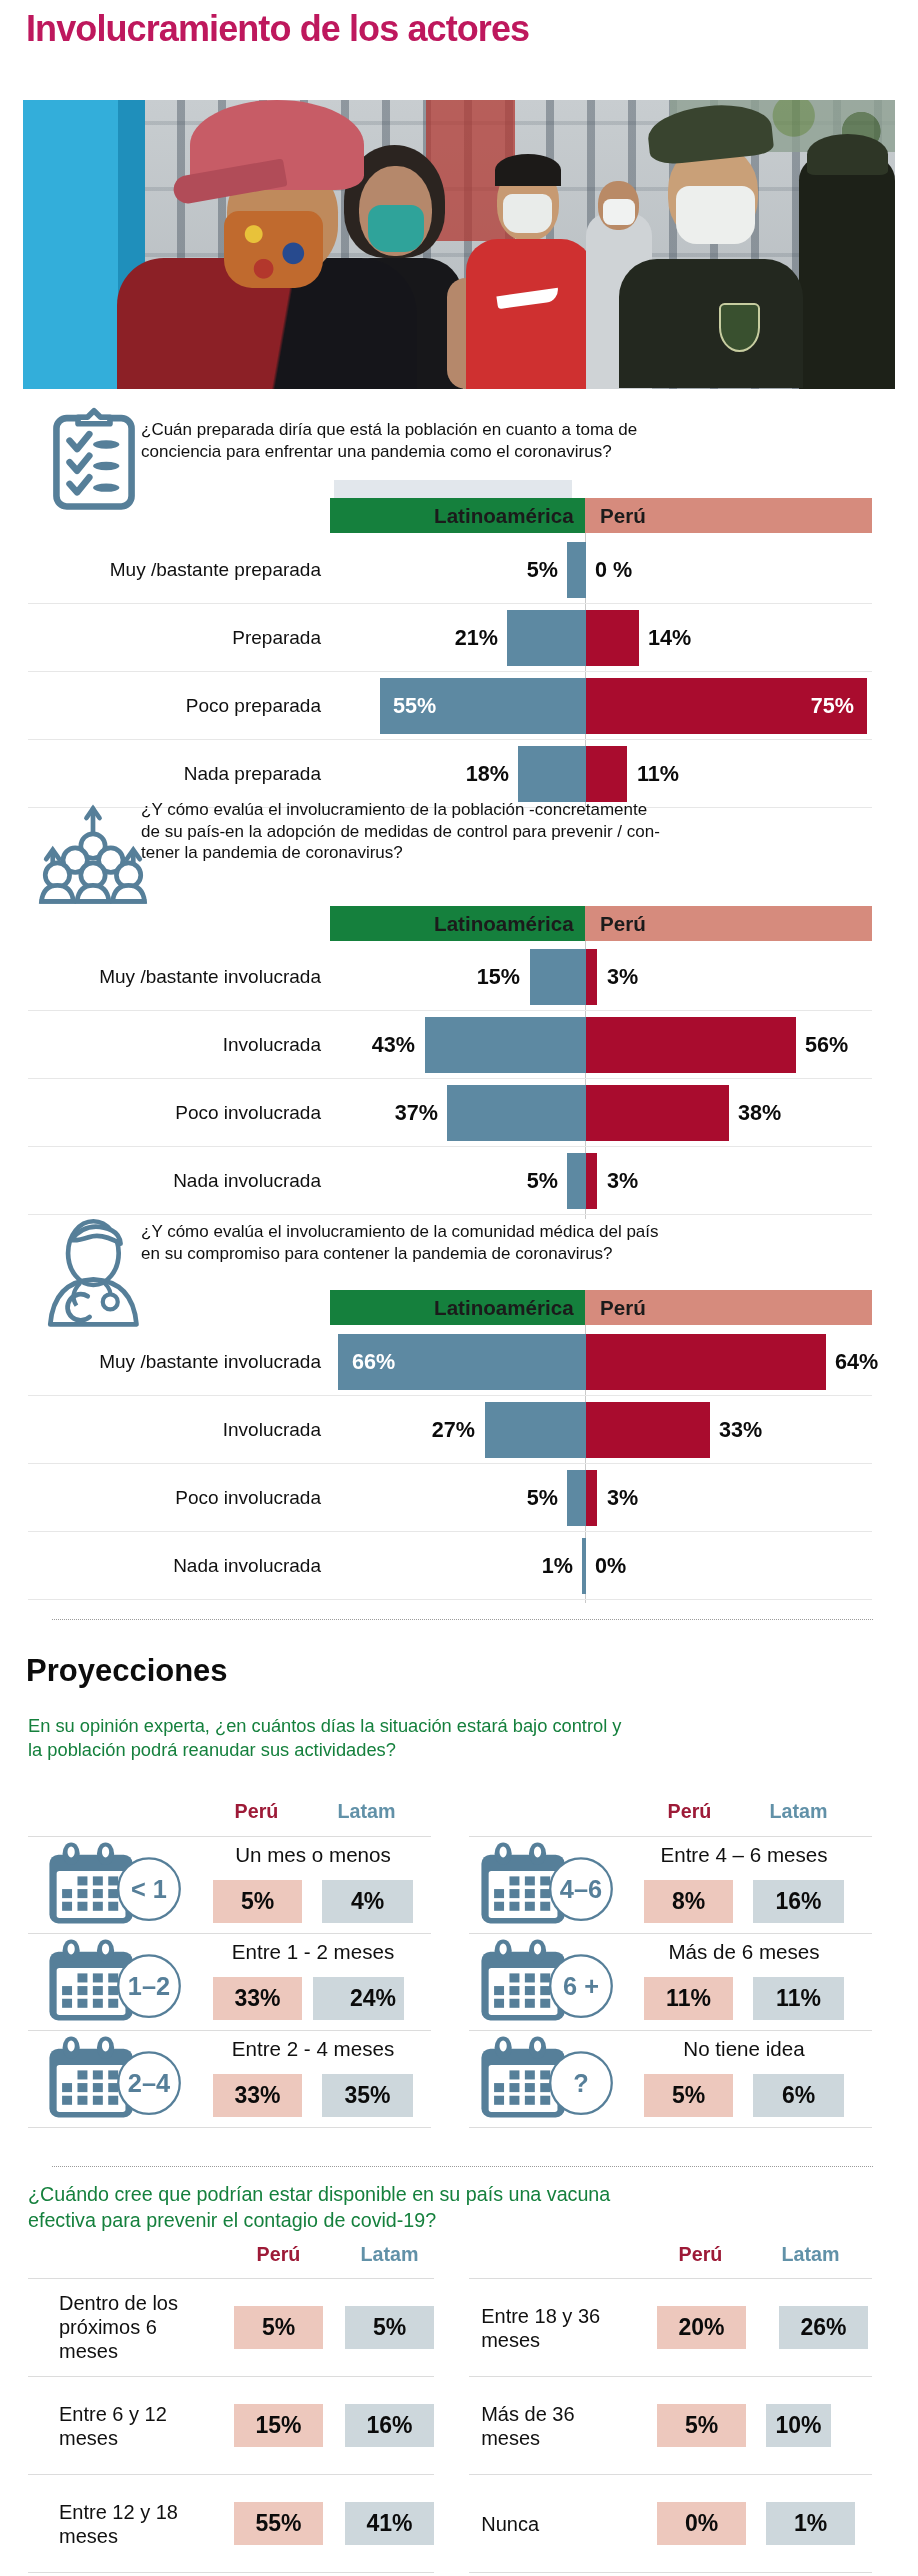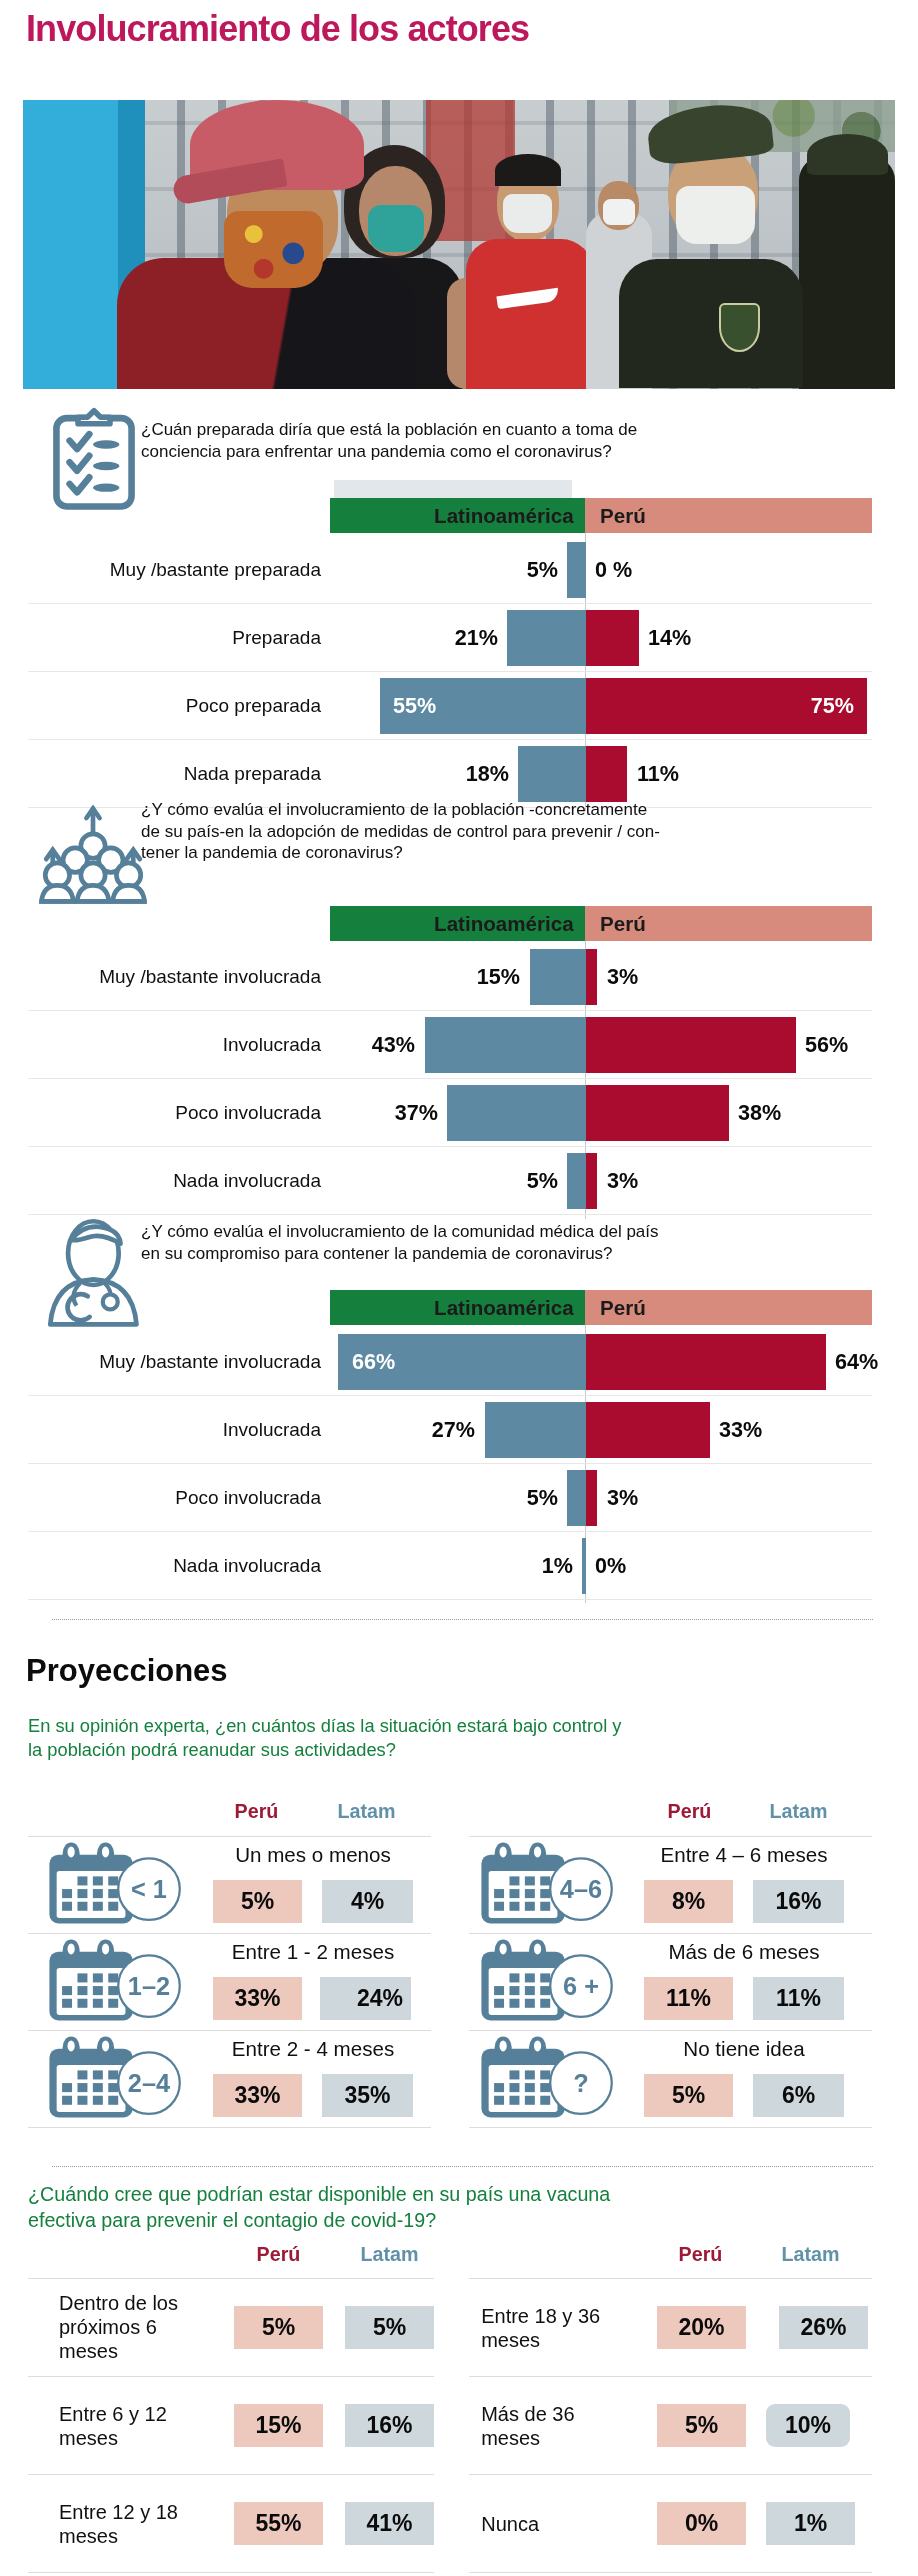--- a/index.html
+++ b/index.html
@@ -298,21 +298,21 @@
           <rect x="67" y="52" width="11" height="10" fill="#567f99"></rect>
           <rect x="16" y="66" width="11" height="10" fill="#567f99"></rect>
           <rect x="33" y="66" width="11" height="10" fill="#567f99"></rect>
           <rect x="50" y="66" width="11" height="10" fill="#567f99"></rect>
           <rect x="67" y="66" width="11" height="10" fill="#567f99"></rect>
           <circle cx="112" cy="52" r="34" fill="#fff" stroke="#567f99" stroke-width="2.5"></circle>
           <text x="112" y="62" text-anchor="middle" font-size="28" font-weight="bold" fill="#567f99">1–2</text>
         </svg>
         <div class="plabel" style="left: 185px; width: 200px;">Entre 1 - 2 meses</div>
         <div class="pbox pink" style="left: 185px; width: 89px; top: 43px;">33%</div>
-        <div class="pbox gray" style="left: 292px; width: 91px; top: 43px; padding-left: 29px;">24%</div>
+        <div class="pbox gray" style="left: 285px; width: 91px; top: 43px; padding-left: 29px;">24%</div>
       </div>
       <div class="prow">
         <svg viewBox="0 0 150 95" width="141" height="86" class="calicon" style="left: 17px;">
           <rect x="2" y="14" width="92" height="76" rx="10" fill="#567f99"></rect>
           <ellipse cx="26" cy="13" rx="9.5" ry="12.5" fill="#567f99"></ellipse>
           <ellipse cx="26" cy="11" rx="4" ry="6" fill="#fff"></ellipse>
           <ellipse cx="64" cy="13" rx="9.5" ry="12.5" fill="#567f99"></ellipse>
           <ellipse cx="64" cy="11" rx="4" ry="6" fill="#fff"></ellipse>
           <rect x="10" y="32" width="76" height="52" rx="3" fill="#fff"></rect>
           <rect x="33" y="38" width="11" height="10" fill="#567f99"></rect>
@@ -450,21 +450,21 @@
       <div class="vrow">
         <div class="vlabel" style="left: 12.2px; width: 164px;">Entre 18 y 36
 meses</div>
         <div class="pbox pink" style="left: 188px; width: 89px; top: 27px;">20%</div>
         <div class="pbox gray" style="left: 297px; width: 89px; top: 27px; margin-left: 13px;">26%</div>
       </div>
       <div class="vrow">
         <div class="vlabel" style="left: 12.2px; width: 164px;">Más de 36
 meses</div>
         <div class="pbox pink" style="left: 188px; width: 89px; top: 27px;">5%</div>
-        <div class="pbox gray" style="left: 297px; width: 84px; top: 27px; border-radius: 9px;">10%</div>
+        <div class="pbox gray" style="left: 297px; width: 65px; top: 27px;">10%</div>
       </div>
       <div class="vrow">
         <div class="vlabel" style="left: 12.2px; width: 164px;">Nunca</div>
         <div class="pbox pink" style="left: 188px; width: 89px; top: 27px;">0%</div>
         <div class="pbox gray" style="left: 297px; width: 89px; top: 27px;">1%</div>
       </div>
     </div>
 
 </div>
 

